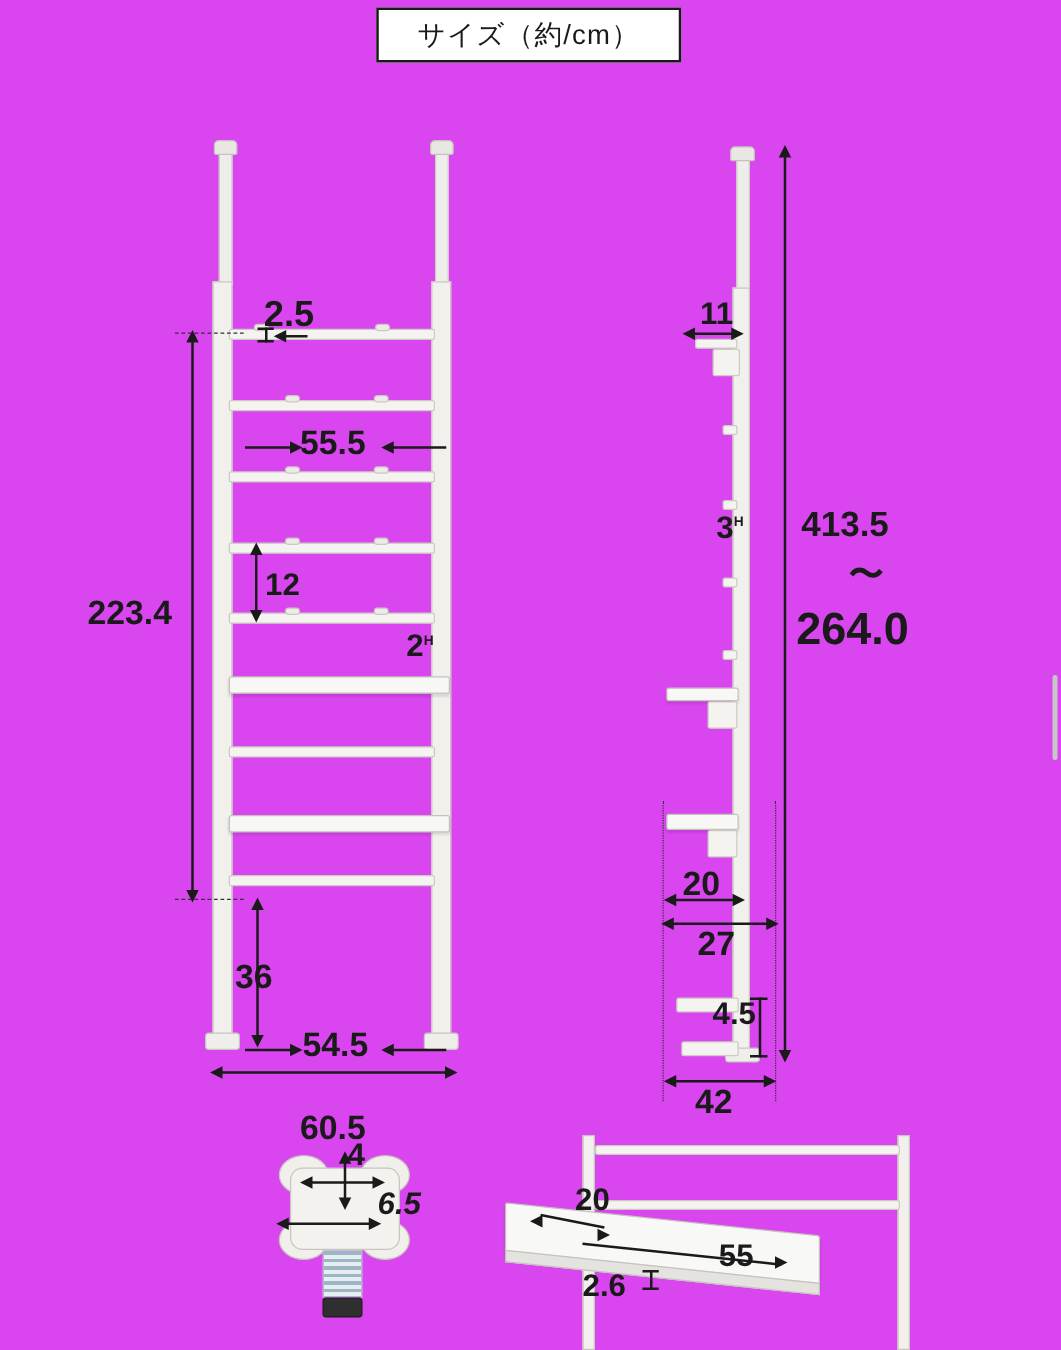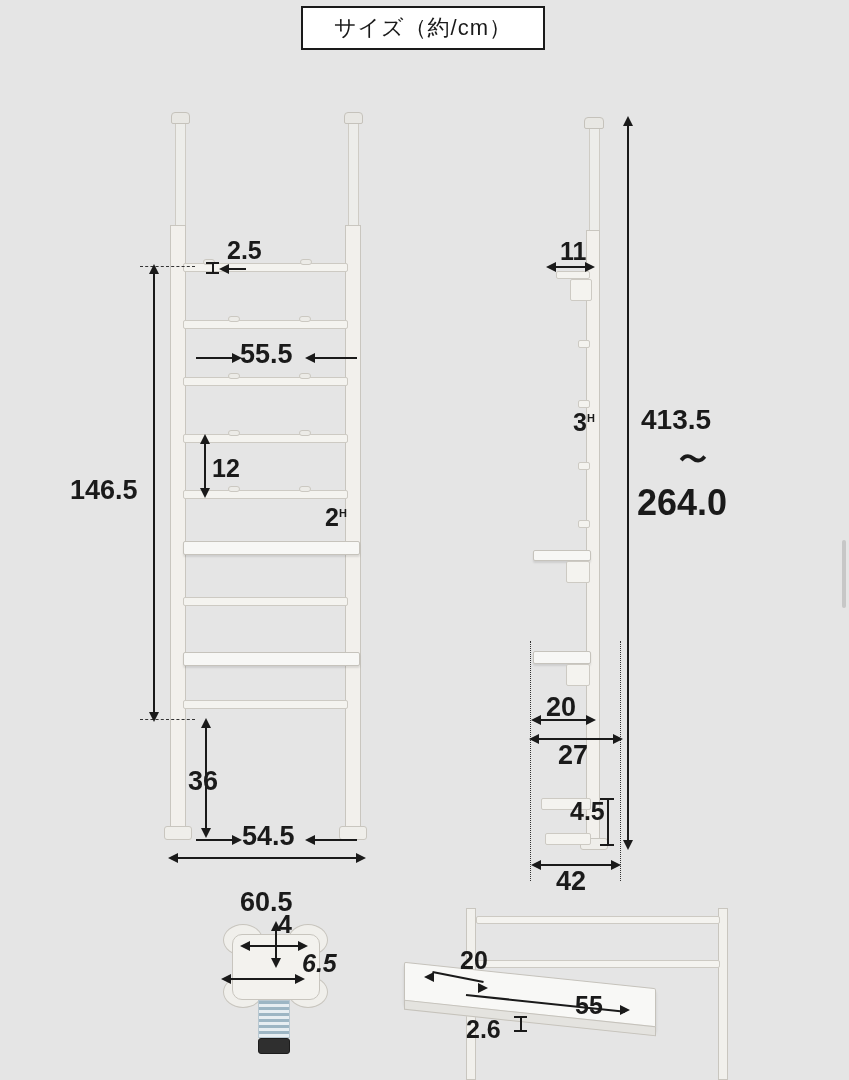--- a/index.html
+++ b/index.html
@@ -7,21 +7,21 @@
     padding: 0;
     background: #ffffff;
   }
   body {
     font-family: "Liberation Sans", sans-serif;
   }
   #page {
     position: relative;
     width: 849px;
     height: 1080px;
-    background: #e5e5e5;
+    background: #d946ef;
     overflow: hidden;
     text-align: center;
   }
   
   .lbl {
     position: absolute;
     color: #1a1a1a;
     font-weight: bold;
     white-space: nowrap;
     line-height: 1;
@@ -180,41 +180,41 @@
   <div class="hookknob" style="left:228px; top:373px; width:12px; height:6px;"></div>
   <div class="hookknob" style="left:299px; top:373px; width:12px; height:6px;"></div>
   <div class="hookknob" style="left:228px; top:430px; width:12px; height:6px;"></div>
   <div class="hookknob" style="left:299px; top:430px; width:12px; height:6px;"></div>
   <div class="hookknob" style="left:228px; top:486px; width:12px; height:6px;"></div>
   <div class="hookknob" style="left:299px; top:486px; width:12px; height:6px;"></div>
 
   <div class="shelf" style="left:183px; top:541px; width:177px; height:14px;"></div>
   <div class="shelf" style="left:183px; top:652px; width:177px; height:14px;"></div>
 
-  <div class="lbl" style="left:227px; top:238px; font-size:25px;">2.5</div>
+  <div class="lbl" style="left:211px; top:238px; font-size:29px;">2.5</div>
   <div class="line vline" style="left:212px; top:262px; height:12px;"></div>
   <div class="line hline" style="left:206px; top:262px; width:13px;"></div>
   <div class="line hline" style="left:206px; top:272px; width:13px;"></div>
   <div class="line hline" style="left:222px; top:268px; width:24px;"></div>
   <div class="ah ah-l" style="left:219px; top:264px;"></div>
 
   <div class="lbl" style="left:240px; top:341px; font-size:27px;">55.5</div>
   <div class="line hline" style="left:196px; top:357px; width:44px;"></div>
   <div class="ah ah-r" style="left:232px; top:353px;"></div>
   <div class="line hline" style="left:313px; top:357px; width:44px;"></div>
   <div class="ah ah-l" style="left:305px; top:353px;"></div>
 
   <div class="lbl" style="left:212px; top:456px; font-size:25px;">12</div>
   <div class="line vline" style="left:204px; top:440px; height:48px;"></div>
   <div class="ah ah-u" style="left:200px; top:434px;"></div>
   <div class="ah ah-d" style="left:200px; top:488px;"></div>
 
   <div class="lbl" style="left:325px; top:505px; font-size:25px;"><span>2</span><span class="sup">H</span></div>
 
-  <div class="lbl" style="left:70px; top:477px; font-size:27px;">146.5</div>
+  <div class="lbl" style="left:70px; top:477px; font-size:27px;">223.4</div>
   <div class="dotline-h" style="left:140px; top:266px; width:55px;"></div>
   <div class="dotline-h" style="left:140px; top:719px; width:55px;"></div>
   <div class="line vline" style="left:153px; top:272px; height:442px;"></div>
   <div class="ah ah-u" style="left:149px; top:264px;"></div>
   <div class="ah ah-d" style="left:149px; top:712px;"></div>
 
   <div class="lbl" style="left:188px; top:768px; font-size:27px;">36</div>
   <div class="line vline" style="left:205px; top:725px; height:108px;"></div>
   <div class="ah ah-u" style="left:201px; top:718px;"></div>
   <div class="ah ah-d" style="left:201px; top:828px;"></div>

